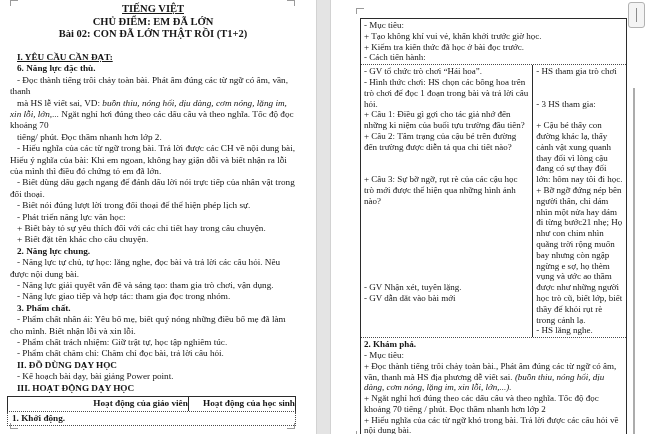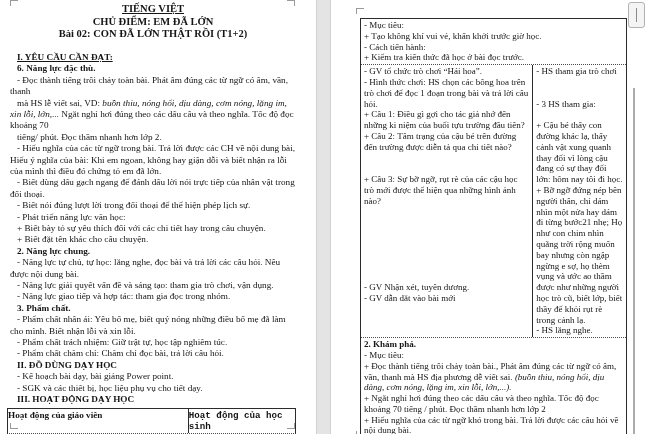--- a/index.html
+++ b/index.html
@@ -19,23 +19,23 @@
   .para { text-indent:7px; min-height:10px; }
   .c { text-align:center; text-indent:0; }
   .t1 { font-size:10.5px; line-height:12.5px; }
   .b { font-weight:bold; }
   .i { font-style:italic; }
   .u { text-decoration:underline; }
 
   .lp-table { margin-left:-3px; width:289px; margin-top:2px; font-size:9.2px; }
   .lt-h { display:flex; border-top:1px solid #2b2b2b; border-left:1px solid #2b2b2b;
           border-right:1px solid #2b2b2b; border-bottom:1px dotted #4a4a4a;
-          font-weight:bold; text-align:left; }
+          font-weight:bold; text-align:right; }
   .lt-h .c1 { width:63%; border-right:1px solid #2b2b2b; padding:1px 0; }
-  .lt-h .c2 { width:37%; padding:1px 0;font-family:Liberation Mono, monospace; }
+  .lt-h .c2 { width:37%; padding:1px 0; }
   .lt-r { border-left:1px dotted #4a4a4a; border-right:1px dotted #4a4a4a;
           border-bottom:1px dotted #4a4a4a; font-weight:bold; padding:1px 4px; }
 
   
   .rp-table { position:absolute; left:29px; top:10px; width:267px;
               border-top:1px solid #2b2b2b; border-left:1px solid #2b2b2b;
               border-right:1px solid #2b2b2b; border-bottom:1px dotted #4a4a4a;
               font-size:9px; line-height:10.8px; }
   .rp-table .para { text-indent:0; }
   .rr-full { padding:1px 3px; border-bottom:1px dotted #4a4a4a; }
@@ -85,21 +85,20 @@
           <div class="para"><span class="b ">2. Năng lực chung.</span></div>
           <div class="para"><span class="">- Năng lực tự chủ, tự học: lắng nghe, đọc bài và trả lời các câu hỏi. Nêu được nội dung bài.</span></div>
           <div class="para"><span class="">- Năng lực giải quyết vấn đề và sáng tạo: tham gia trò chơi, vận dụng.</span></div>
           <div class="para"><span class="">- Năng lực giao tiếp và hợp tác: tham gia đọc trong nhóm.</span></div>
           <div class="para"><span class="b ">3. Phẩm chất.</span></div>
           <div class="para"><span class="">- Phẩm chất nhân ái: Yêu bố mẹ, biết quý nóng những điều bố mẹ đã làm cho mình. Biết nhận lỗi và xin lỗi.</span></div>
           <div class="para"><span class="">- Phẩm chất trách nhiệm: Giữ trật tự, học tập nghiêm túc.</span></div>
           <div class="para"><span class="">- Phẩm chất chăm chỉ: Chăm chỉ đọc bài, trả lời câu hỏi.</span></div>
           <div class="para"><span class="b ">II. ĐỒ DÙNG DẠY HỌC</span></div>
           <div class="para"><span class="">- Kế hoạch bài dạy, bài giảng Power point.</span></div>
-          <div class="para"><span class="">- SGK và các thiết bị, học liệu phụ vụ cho tiết dạy.</span></div>
           <div class="para"><span class="b ">III. HOẠT ĐỘNG DẠY HỌC</span></div>
         </div>
       <div class="lp-table">
         <div class="lt-h">
           <div class="c1">Hoạt động của giáo viên</div>
           <div class="c2">Hoạt động của học sinh</div>
         </div>
         <div class="lt-r">1. Khởi động.</div>
       </div>
     </div>
@@ -109,40 +108,40 @@
     <div class="mark mk-br" style="left:287px; top:423px;"></div>
   </div>
 
   <div class="gap"></div>
 
   <div class="pageR">
     <div class="rp-table">
       <div class="rr-full r1">
           <div class="para"><span class="">- Mục tiêu:</span></div>
           <div class="para"><span class="">+ Tạo không khí vui vẻ, khấn khởi trước giờ học.</span></div>
+          <div class="para"><span class="">+ Kiểm tra kiến thức đã học ở bài đọc trước.</span></div>
           <div class="para"><span class="">- Cách tiến hành:</span></div>
-          <div class="para"><span class="">+ Kiểm tra kiến thức đã học ở bài đọc trước.</span></div>
         </div>
       <div class="rr-cols r2">
         <div class="colL">
             <div class="para"><span class="">- GV tổ chức trò chơi “Hái hoa”.</span></div>
             <div class="para"><span class="">- Hình thức chơi: HS chọn các bông hoa trên trò chơi để đọc 1 đoạn trong bài và trả lời câu hỏi.</span></div>
             <div class="para"><span class="">+ Câu 1: Điều gì gợi cho tác giả nhớ đến những ki niệm của buổi tựu trường đầu tiên?</span></div>
             <div class="para"><span class="">+ Câu 2: Tâm trạng của cậu bé trên đường đến trường được diễn tả qua chi tiết nào?</span></div>
             <div class="para">&nbsp;</div>
             <div class="para">&nbsp;</div>
             <div class="para"><span class="">+ Câu 3: Sự bỡ ngỡ, rụt rè của các cậu học trò mới được thể hiện qua những hình ảnh nào?</span></div>
             <div class="para">&nbsp;</div>
             <div class="para">&nbsp;</div>
             <div class="para">&nbsp;</div>
             <div class="para">&nbsp;</div>
             <div class="para">&nbsp;</div>
             <div class="para">&nbsp;</div>
             <div class="para">&nbsp;</div>
-            <div class="para"><span class="">- GV Nhận xét, tuyên dương.</span></div>
+            <div class="para"><span class="">- GV Nhận xét, tuyên lặng.</span></div>
             <div class="para"><span class="">- GV dẫn dắt vào bài mới</span></div>
           </div>
         <div class="colR">
             <div class="para"><span class="">- HS tham gia trò chơi</span></div>
             <div class="para">&nbsp;</div>
             <div class="para">&nbsp;</div>
             <div class="para"><span class="">- 3 HS tham gia:</span></div>
             <div class="para">&nbsp;</div>
             <div class="para"><span class="">+ Cậu bé thấy con đường khác lạ, thấy cảnh vật xung quanh thay đổi vì lòng cậu đang có sự thay đổi lớn: hôm nay tôi đi học.</span></div>
             <div class="para"><span class="">+ Bỡ ngỡ đứng nép bên người thân, chỉ dám nhìn một nửa hay dám đi từng bước21 nhẹ; Họ như con chim nhìn quãng trời rộng muốn bay nhưng còn ngập ngừng e sợ, họ thèm vụng và ước ao thầm được như những người học trò cũ, biết lớp, biết thầy để khỏi rụt rè trong cảnh lạ.</span></div>

